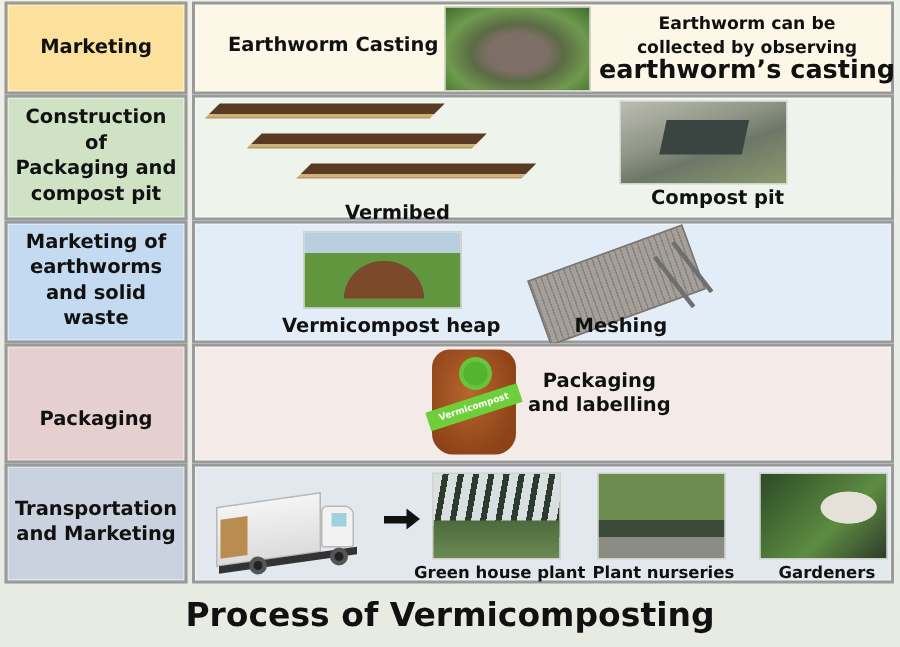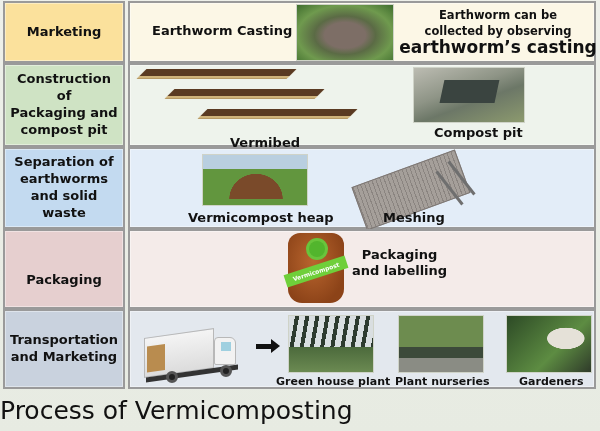--- a/index.html
+++ b/index.html
@@ -39,22 +39,22 @@
   #r3 .content-cell { background: #e3edf8; padding-left: 28px; }
   
   #r4 { top: 229px; height: 80px; }
   #r4 .label-cell { background: #e6cfcf; }
   #r4 .content-cell { background: #f4ebe9; }
   
   #r5 { top: 309px; height: 80px; }
   #r5 .label-cell { background: #c9d2de; }
   #r5 .content-cell { background: #e3e8ee; }
 
-  .title { position: absolute; left: 0; right: 0; top: 392px; height: 38px; text-align: left;
-    font-weight: normal; font-size: 25px; line-height: 38px; color: #111; }
+  .title { position: absolute; left: 0; right: 0; top: 392px; height: 38px; text-align: center;
+    font-weight: bold; font-size: 22px; line-height: 38px; color: #111; }
 
   
   .photo { position: absolute; border: 1px solid #cfd3c8; overflow: hidden; }
   .casting-photo { background: radial-gradient(ellipse at 50% 55%, #7d6e66 0 30%, #5b6b45 45%, #6f9a4e 70%, #3f6d2d 100%); }
   .pit-photo { background: linear-gradient(160deg, #bcbcb2 0%, #8e9486 40%, #6c7767 60%, #8c9a6e 100%); }
   .pit-photo::after { content: ""; position: absolute; left: 25%; top: 22%; width: 50%; height: 42%;
     background: #3a4440; transform: skewX(-12deg); }
   .heap-photo { background: linear-gradient(180deg, #b9cfe0 0 28%, #62963e 28% 100%); }
   .heap-photo::after { content: ""; position: absolute; left: 18%; bottom: 12%; width: 66%; height: 64%;
     background: radial-gradient(ellipse at 50% 100%, #7a4a2a 0 55%, transparent 56%); }
@@ -129,21 +129,21 @@
       </div>
       <div class="abs txt" style="left:100px; top:70px;">Vermibed</div>
       <div class="photo pit-photo" style="left:283px; top:2px; width:112px; height:56px;"></div>
       <div class="abs txt" style="left:304px; top:60px;">Compost pit</div>
     </div>
   </div>
 
   <div class="row" id="r3">
     <div class="label-cell">
       <div>
-        <div>Separation of</div>
+        <div>Marketing of</div>
         <div>earthworms</div>
         <div>and solid waste</div>
       </div>
     </div>
     <div class="content-cell">
       <div class="photo heap-photo" style="left:72px; top:5px; width:106px; height:52px;"></div>
       <div class="abs txt" style="left:58px; top:61px;">Vermicompost heap</div>
       <div class="abs" style="left:218px; top:0; width:130px; height:60px;">
         <div class="mesh" style="left:8px; top:18px;"></div>
         <div class="mesh-leg" style="left:112px; top:8px;"></div>

